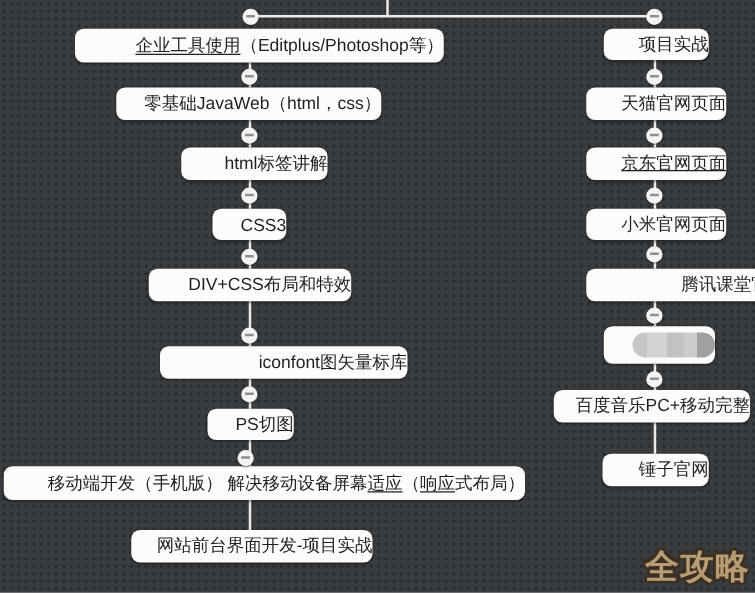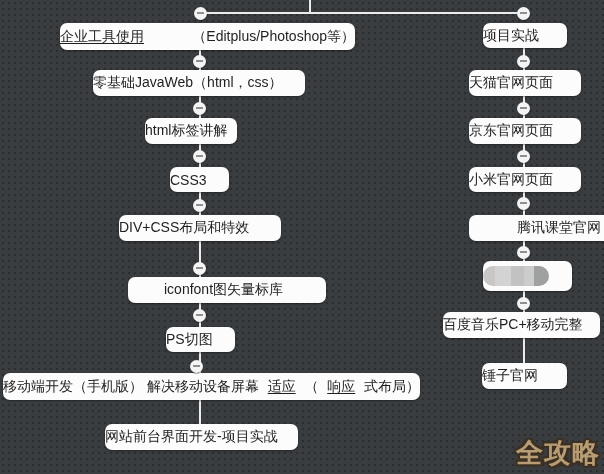--- a/index.html
+++ b/index.html
@@ -15,21 +15,21 @@
   }
   .node {
     position: absolute;
     background: #fcfcfc;
     border-radius: 7px;
     color: #1f1f1f;
     font-size: 14px;
     white-space: nowrap;
     display: flex;
     align-items: center;
-    justify-content: space-between;
+    justify-content: flex-end;
     box-shadow: 0 1px 2px rgba(0,0,0,0.4);
     z-index: 3;
   }
   .u { text-decoration: underline; text-underline-offset: 2px; }
   .vline, .hline { position: absolute; background: #ececec; z-index: 1; }
   .collapse {
     position: absolute;
     width: 13px; height: 13px;
     border-radius: 50%;
     background: #f4f4f4;
@@ -107,21 +107,21 @@
   <div class="collapse" style="left:517px; top:246px;"></div>
   <div class="collapse" style="left:517px; top:297px;"></div>
 
   <div class="node" style="left:60px; top:23px; width:295px; height:27px;">
     <span class="u">企业工具使用</span>
       <span>（Editplus/Photoshop等）</span>
   </div>
   <div class="node" style="left:93px; top:70px; width:212px; height:26px;">
     <span>零基础JavaWeb（html，css）</span>
   </div>
-  <div class="node" style="left:145px; top:118px; width:92px; height:26px;">
+  <div class="node" style="left:145px; top:118px; width:117px; height:26px;">
     <span>html标签讲解</span>
   </div>
   <div class="node" style="left:170px; top:167px; width:59px; height:25px;">
     <span>CSS3</span>
   </div>
   <div class="node" style="left:119px; top:215px; width:162px; height:26px;">
     <span>DIV+CSS布局和特效</span>
   </div>
   <div class="node" style="left:128px; top:277px; width:162px; height:26px;padding-left:36px;">
     <span>iconfont图矢量标库</span>
@@ -139,21 +139,21 @@
       <span class="u">响应</span>
       <span>式布局）</span>
   </div>
 
   <div class="node" style="left:483px; top:23px; width:84px; height:25px;">
     <span>项目实战</span>
   </div>
   <div class="node" style="left:469px; top:70px; width:112px; height:26px;">
     <span>天猫官网页面</span>
   </div>
-  <div class="node" style="left:469px; top:118px; width:112px; height:26px;">
+  <div class="node" style="left:469px; top:118px; width:112px; height:26px;text-decoration:underline;">
     <span>京东官网页面</span>
   </div>
   <div class="node" style="left:469px; top:167px; width:112px; height:25px;">
     <span>小米官网页面</span>
   </div>
   <div class="node" style="left:469px; top:215px; width:112px; height:26px;padding-left:48px;">
     <span>腾讯课堂官网</span>
   </div>
   <div class="node" style="left:483px; top:261px; width:89px; height:30px;">
     <span class="censor-pill"></span>

